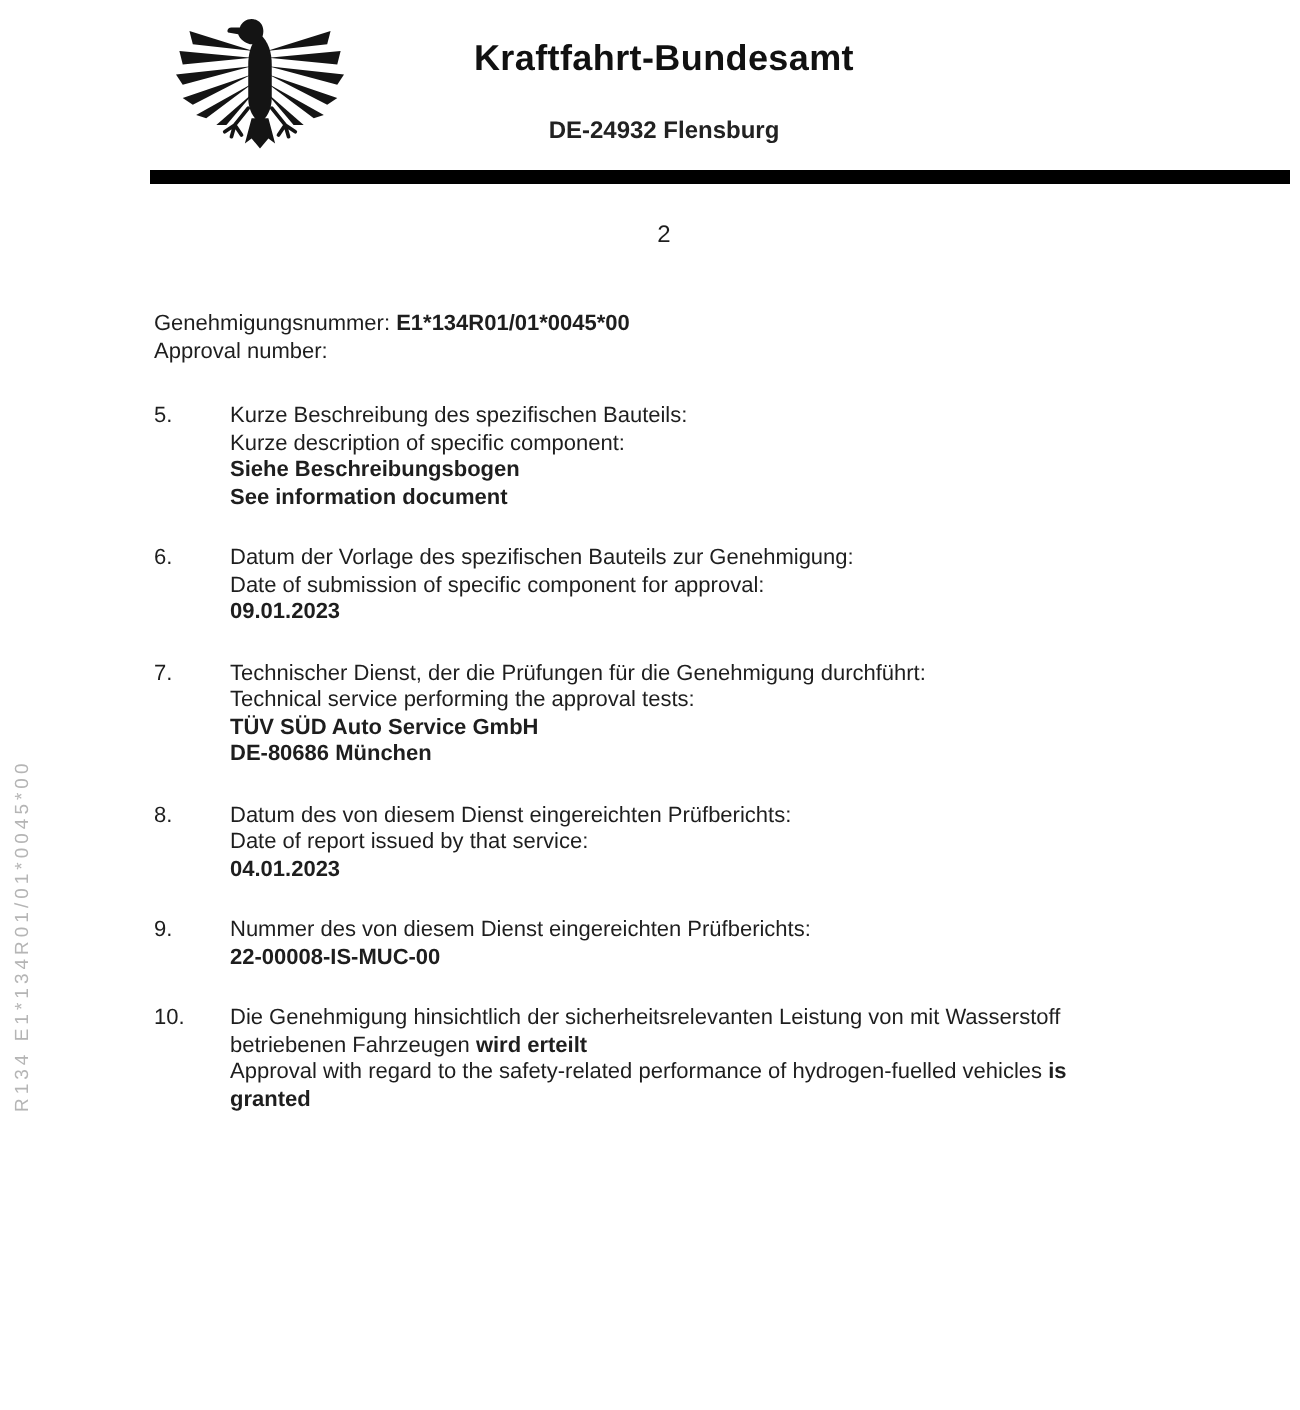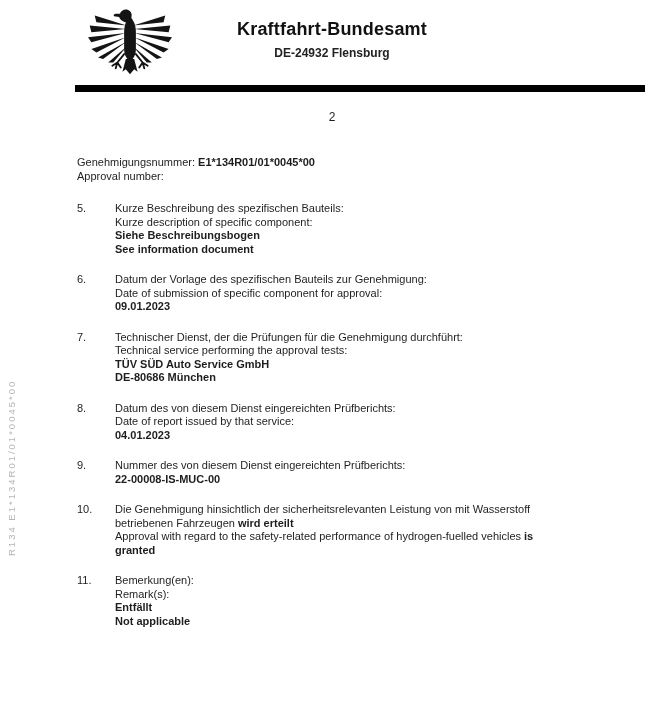--- a/index.html
+++ b/index.html
@@ -4,21 +4,21 @@
 <style>
   html,body { margin:0; padding:0; background:#fff; }
   .page {
     position:relative; width:650px; height:705px; background:#ffffff;
     font-family:"Liberation Sans", sans-serif; color:#1e1e1e; overflow:hidden;
   }
   
   .eagle { position:absolute; left:88px; top:6px; width:84px; height:76px; }
   .title-block { position:absolute; left:107px; top:19px; width:450px; text-align:center; }
   .agency-title { margin:0; font-size:18px; font-weight:bold; color:#111; letter-spacing:0.2px; }
-  .agency-sub { margin-top:6px; font-size:12px; font-weight:bold; color:#222; }
+  .agency-sub { margin-top:18px; font-size:12px; font-weight:bold; color:#222; }
   .rule { position:absolute; left:75px; top:85px; width:570px; height:7px; background:#000; }
   
   .pagenum { position:absolute; left:107px; top:110px; width:450px; text-align:center; font-size:12px; }
   
   .approval { position:absolute; left:77px; top:156px; font-size:11px; line-height:13.5px; }
   
   .sections { position:absolute; left:77px; top:202px; width:548px; font-size:11px; line-height:13.5px; }
   .section { display:flex; margin-bottom:17px; }
   .snum { width:38px; flex:none; }
   .sbody { flex:1; }
@@ -122,24 +122,15 @@
       </div>
       <div class="section">
         <div class="snum">10.</div>
         <div class="sbody">
           <div><span>Die Genehmigung hinsichtlich der sicherheitsrelevanten Leistung von mit Wasserstoff</span></div>
           <div><span>betriebenen Fahrzeugen </span><b>wird erteilt</b></div>
           <div><span>Approval with regard to the safety-related performance of hydrogen-fuelled vehicles </span><b>is</b></div>
           <div><b>granted</b></div>
         </div>
       </div>
-      <div class="section">
-        <div class="snum">11.</div>
-        <div class="sbody">
-          <div><span>Bemerkung(en):</span></div>
-          <div><span>Remark(s):</span></div>
-          <div><b>Entfällt</b></div>
-          <div><b>Not applicable</b></div>
-        </div>
-      </div>
     </div>
 
 </div>
 
 </body></html>

